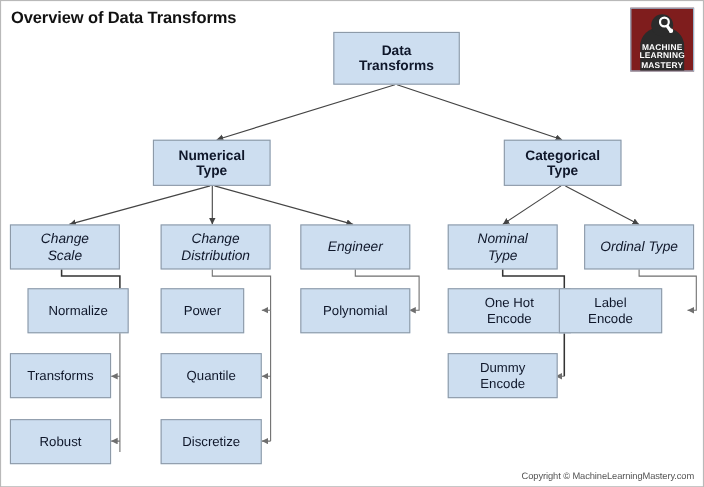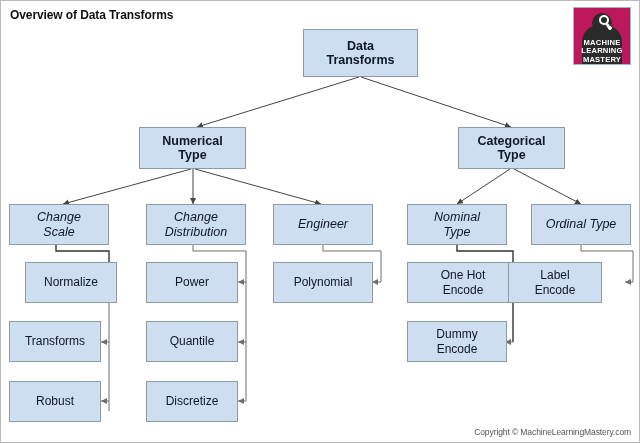--- a/index.html
+++ b/index.html
@@ -14,41 +14,41 @@
     background: #ffffff;
     border: 1px solid #b9b9b9;
     box-sizing: border-box;
     overflow: hidden;
     font-family: "Liberation Sans", sans-serif;
   }
   #title {
     position: absolute;
     left: 9px;
     top: 7px;
-    font-size: 12px;
+    font-size: 15px;
     font-weight: bold;
     color: #111111;
     letter-spacing: -0.1px;
   }
   #copyright {
     position: absolute;
     right: 8px;
     bottom: 5px;
     font-size: 8.5px;
     color: #555555;
     letter-spacing: -0.1px;
   }
   
   #logo {
     position: absolute;
     left: 572px;
     top: 6px;
     width: 58px;
     height: 58px;
-    background: #be185d;
+    background: #7f1d1d;
     border: 1px solid #9ab6cc;
     box-sizing: border-box;
     overflow: hidden;
     padding-left: 28px;
   }
   #logo .silhouette {
     position: absolute;
     left: 50%;
     transform: translateX(-50%);
     top: 17px;
@@ -217,21 +217,21 @@
 Distribution</div>
   <div class="node level3" style="left:272px; top:203px; width:100px; height:41px;">Engineer</div>
   <div class="node level3" style="left:406px; top:203px; width:100px; height:41px;">Nominal
 Type</div>
   <div class="node level3" style="left:530px; top:203px; width:100px; height:41px;">Ordinal Type</div>
 
   <div class="node leaf" style="left:24px; top:261px; width:92px; height:41px;">Normalize</div>
   <div class="node leaf" style="left:8px; top:320px; width:92px; height:41px;">Transforms</div>
   <div class="node leaf" style="left:8px; top:380px; width:92px; height:41px;">Robust</div>
 
-  <div class="node leaf" style="left:145px; top:261px; width:92px; height:41px;">Power</div>
+  <div class="node leaf" style="left:145px; top:261px; width:76px; height:41px;">Power</div>
   <div class="node leaf" style="left:145px; top:320px; width:92px; height:41px;">Quantile</div>
   <div class="node leaf" style="left:145px; top:380px; width:92px; height:41px;">Discretize</div>
 
   <div class="node leaf" style="left:272px; top:261px; width:100px; height:41px;">Polynomial</div>
 
   <div class="node leaf" style="left:406px; top:261px; width:112px; height:41px;">One Hot
 Encode</div>
   <div class="node leaf" style="left:406px; top:320px; width:100px; height:41px;">Dummy
 Encode</div>
 

